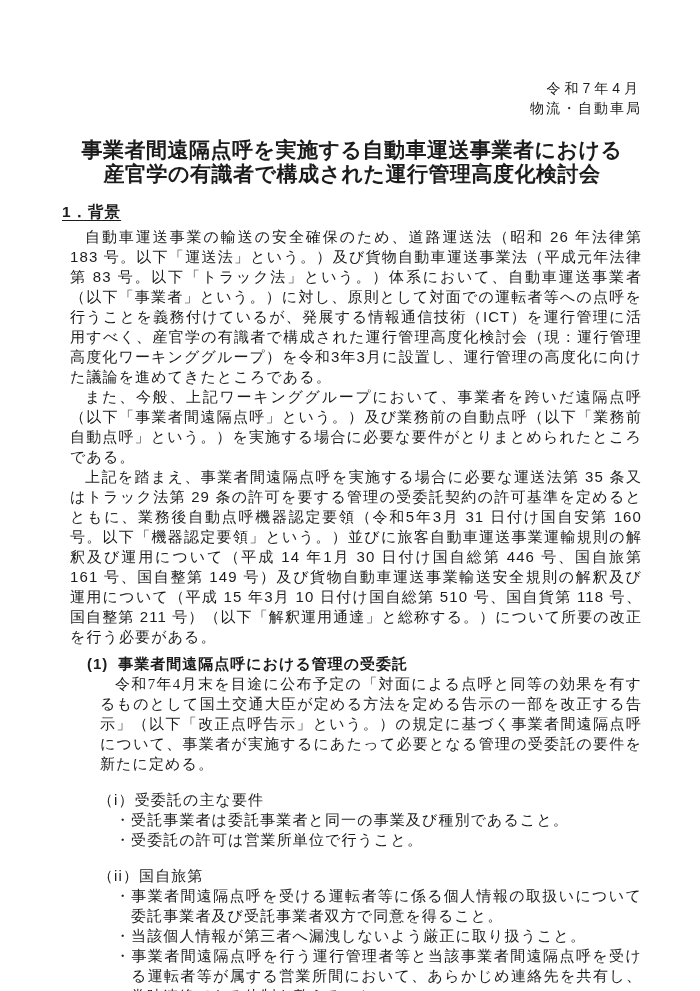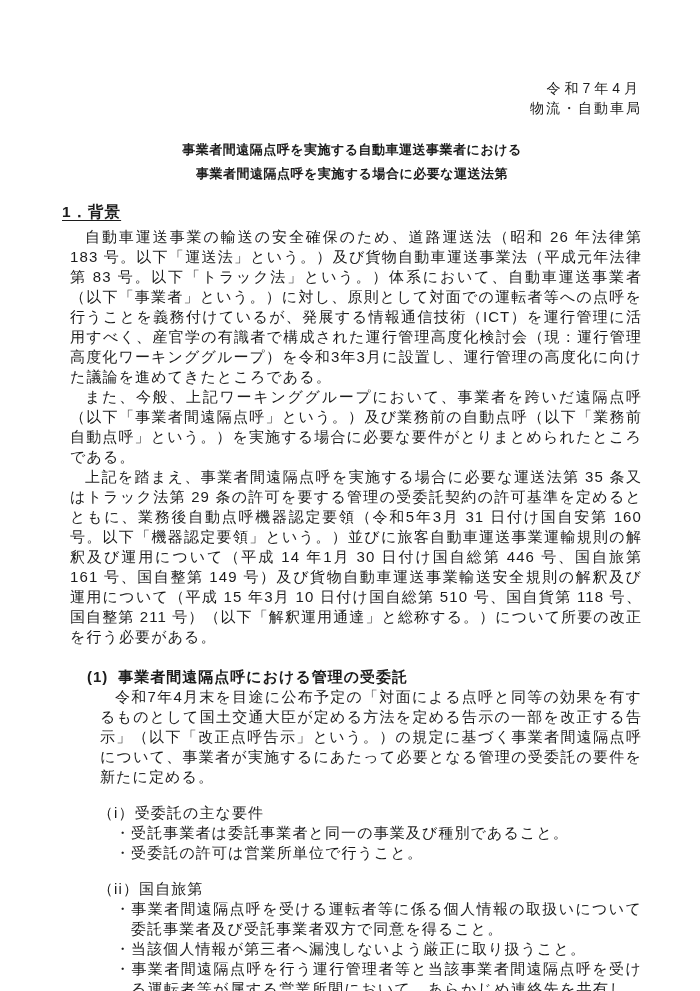--- a/index.html
+++ b/index.html
@@ -26,21 +26,21 @@
     line-height: 20px;
   }
   .doc-date { letter-spacing: 4px; }
   .doc-bureau { letter-spacing: 2px; }
 
   
   .doc-title {
     margin-top: 20px;
     text-align: center;
     font-weight: bold;
-    font-size: 13px;
+    font-size: 21px;
     line-height: 24px;
     letter-spacing: 0.5px;
   }
 
   
   .section-heading {
     margin: 16px 0 4px 0;
     font-size: 15.5px;
     font-weight: bold;
     text-decoration: underline;
@@ -55,29 +55,30 @@
     line-height: 20px;
     text-align: justify;
   }
   .para {
     margin: 0 0 0 8px;
     text-indent: 1em;
   }
 
   
   .sub-heading {
-    margin: 20px 0 0 25px;
+    margin: 7px 0 0 25px;
     font-size: 15px;
     font-weight: bold;
     letter-spacing: 1px;
   }
   .sub-heading .sub-number { margin-right: 10px; }
   .sub-intro {
     margin: 0 0 0 38px;
     text-indent: 1em;
+    font-family: Liberation Serif, serif;
   }
   .roman-label {
     margin: 16px 0 0 36px;
   }
   .bullet-list {
     margin: 0 0 0 53px;
   }
   .bullet {
     padding-left: 16px;
     text-indent: -16px;
@@ -88,21 +89,21 @@
 
 <div class="page">
 
   <div class="doc-header">
     <div class="doc-date">令和7年4月</div>
     <div class="doc-bureau">物流・自動車局</div>
   </div>
 
   <div class="doc-title">
     <div>事業者間遠隔点呼を実施する自動車運送事業者における</div>
-    <div>事業者間遠隔点呼を実施する場合に必要な運送法第</div>
+    <div>産官学の有識者で構成された運行管理高度化検討会</div>
   </div>
 
   <div class="section-heading">1．背景</div>
 
   <div class="body-text">
     <p class="para">自動車運送事業の輸送の安全確保のため、道路運送法（昭和 26 年法律第 183 号。以下「運送法」という。）及び貨物自動車運送事業法（平成元年法律第 83 号。以下「トラック法」という。）体系において、自動車運送事業者（以下「事業者」という。）に対し、原則として対面での運転者等への点呼を行うことを義務付けているが、発展する情報通信技術（ICT）を運行管理に活用すべく、産官学の有識者で構成された運行管理高度化検討会（現：運行管理高度化ワーキンググループ）を令和3年3月に設置し、運行管理の高度化に向けた議論を進めてきたところである。</p>
     <p class="para">また、今般、上記ワーキンググループにおいて、事業者を跨いだ遠隔点呼（以下「事業者間遠隔点呼」という。）及び業務前の自動点呼（以下「業務前自動点呼」という。）を実施する場合に必要な要件がとりまとめられたところである。</p>
     <p class="para">上記を踏まえ、事業者間遠隔点呼を実施する場合に必要な運送法第 35 条又はトラック法第 29 条の許可を要する管理の受委託契約の許可基準を定めるとともに、業務後自動点呼機器認定要領（令和5年3月 31 日付け国自安第 160 号。以下「機器認定要領」という。）並びに旅客自動車運送事業運輸規則の解釈及び運用について（平成 14 年1月 30 日付け国自総第 446 号、国自旅第 161 号、国自整第 149 号）及び貨物自動車運送事業輸送安全規則の解釈及び運用について（平成 15 年3月 10 日付け国自総第 510 号、国自貨第 118 号、国自整第 211 号）（以下「解釈運用通達」と総称する。）について所要の改正を行う必要がある。</p>
   </div>
 

